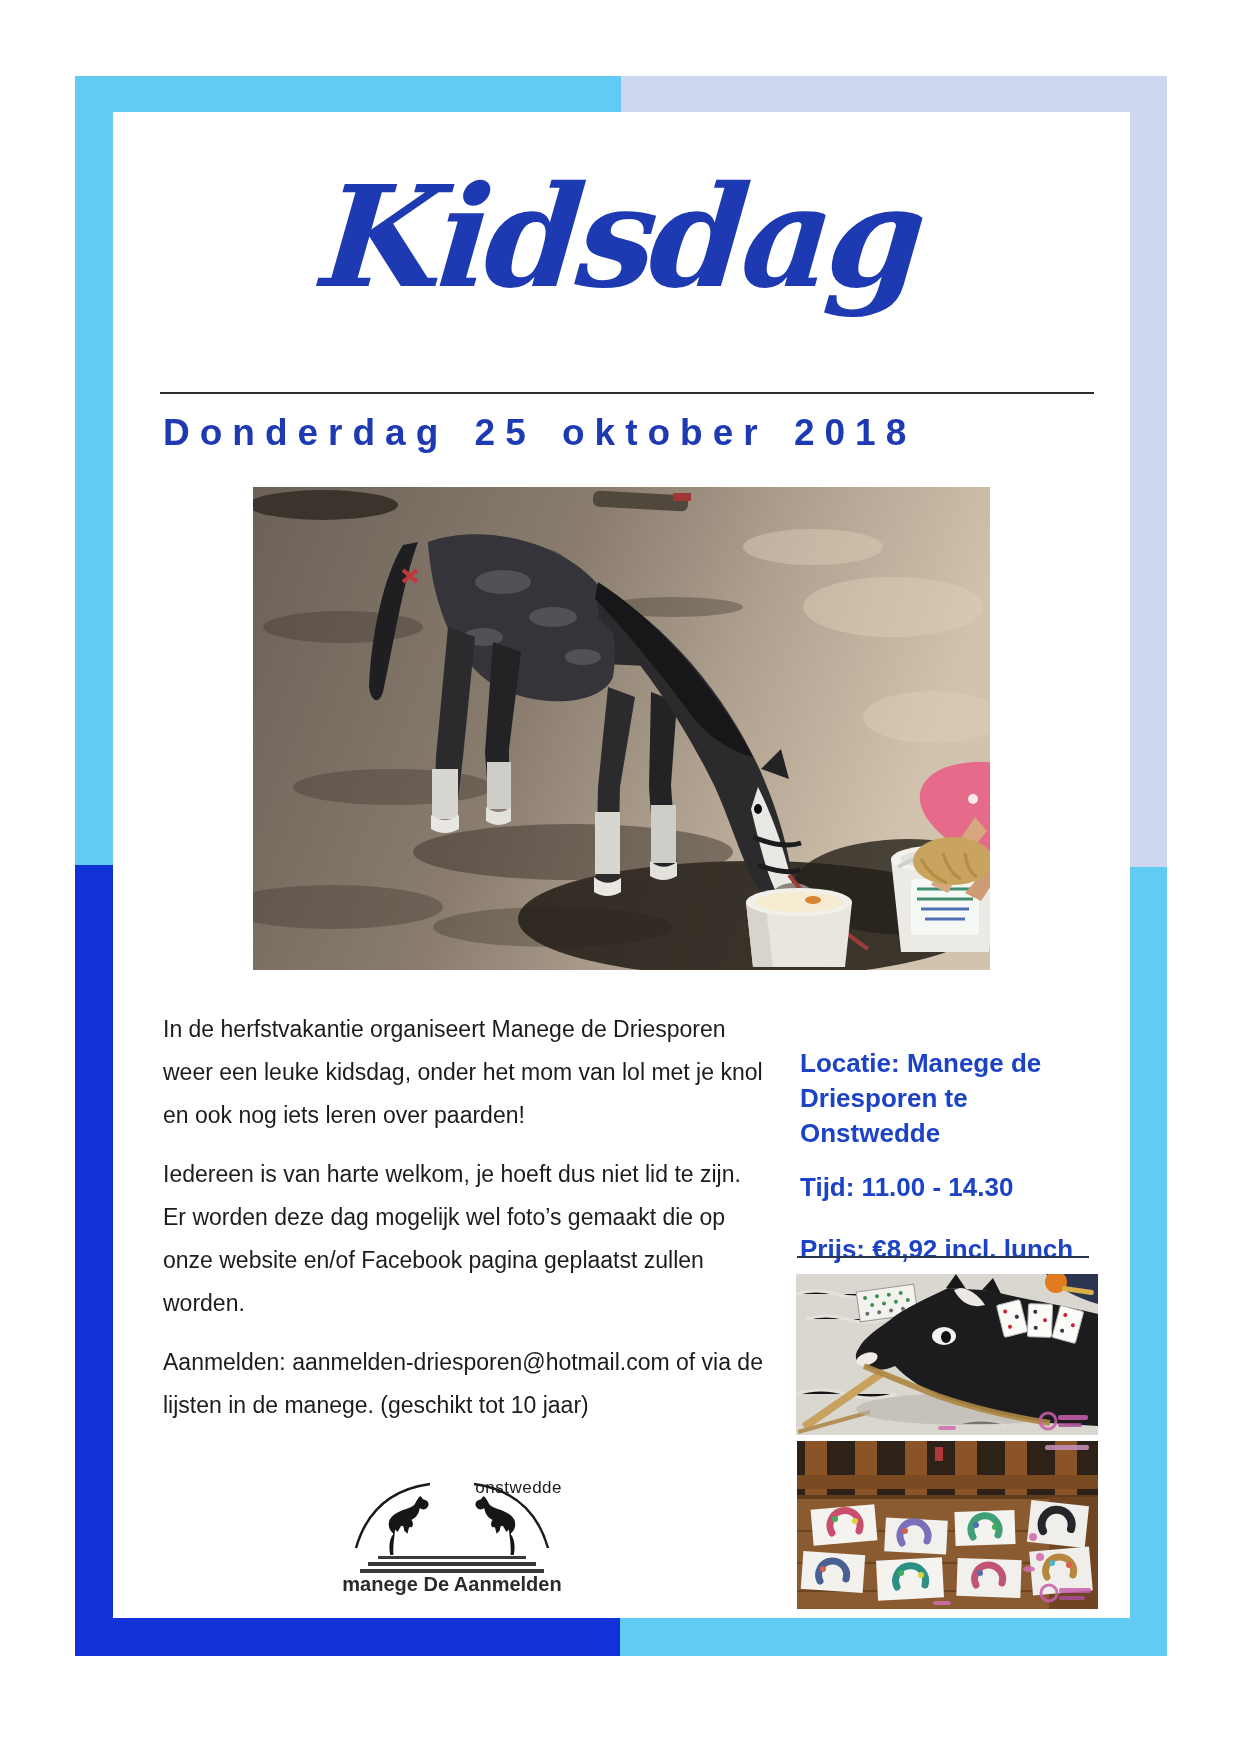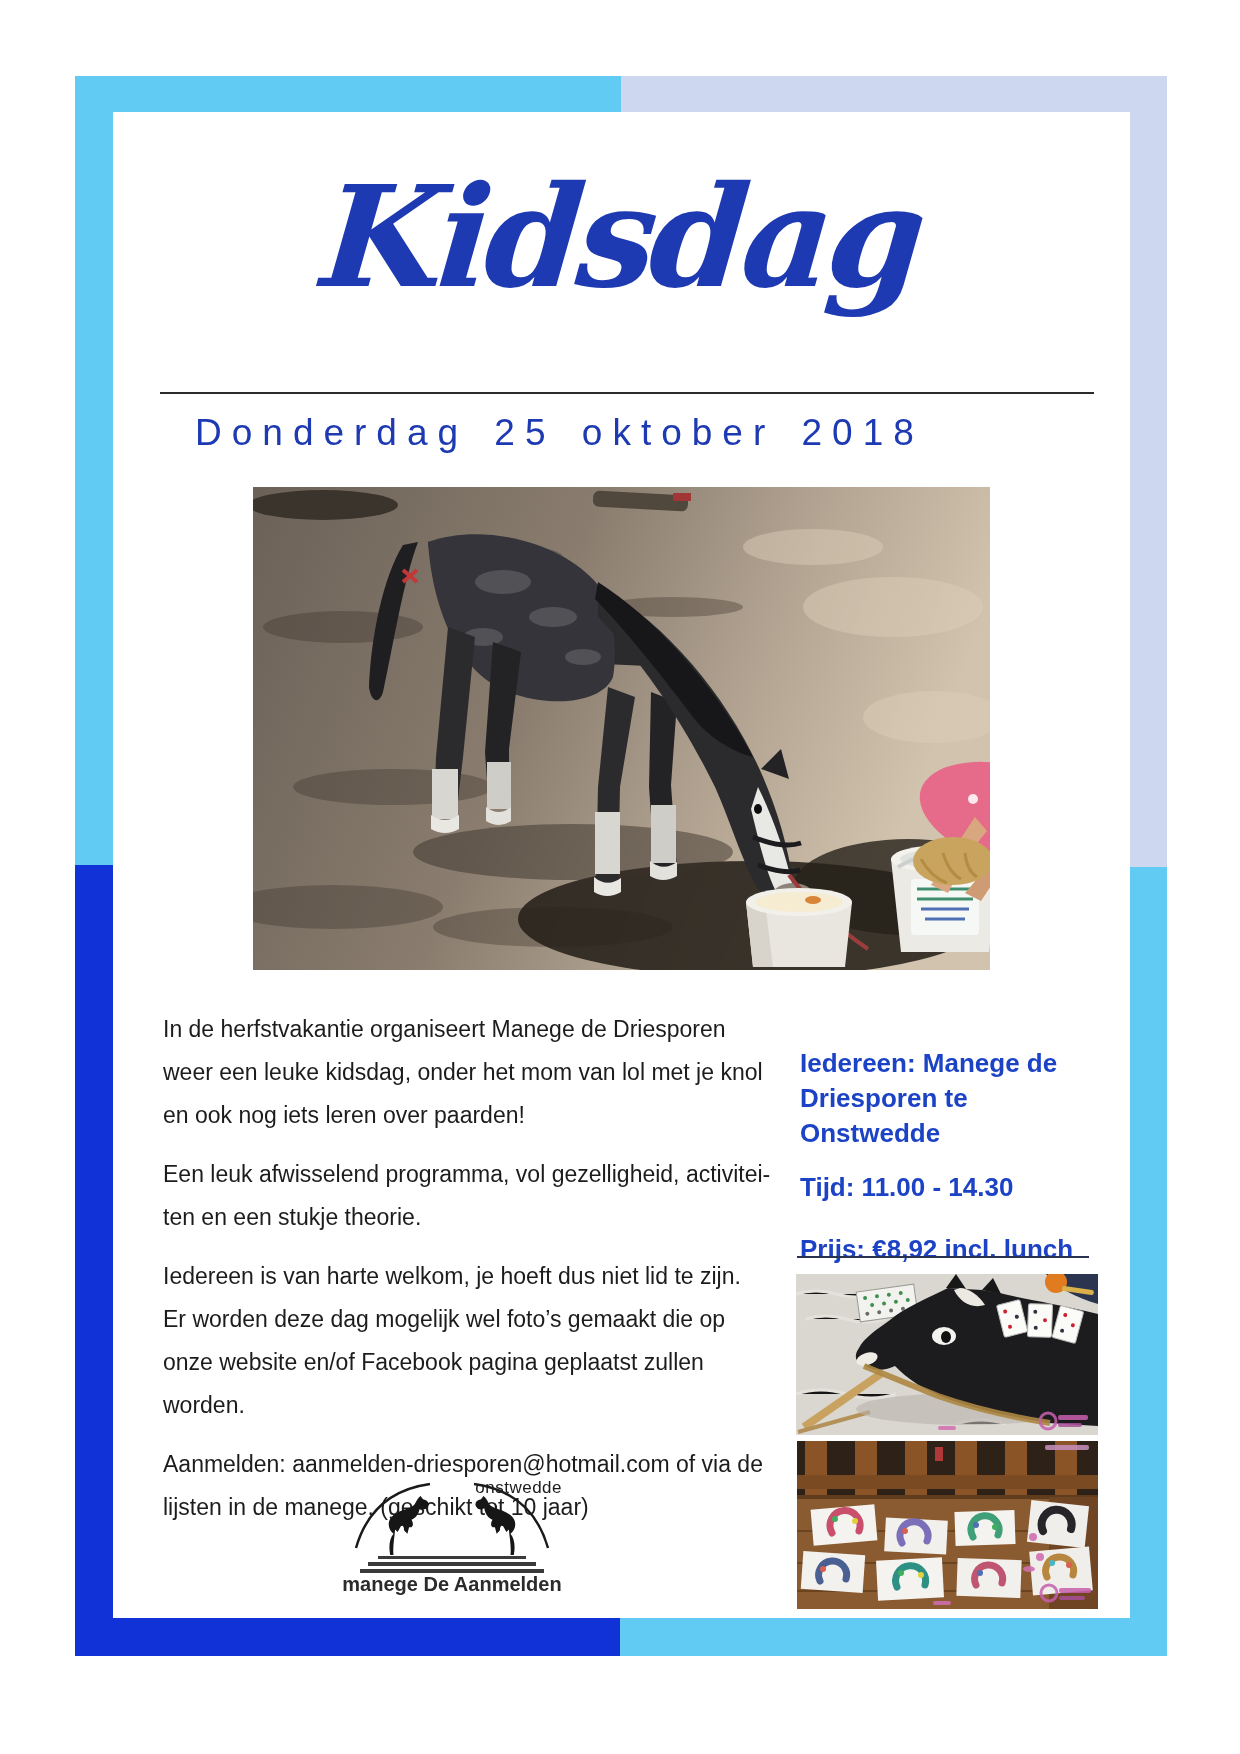--- a/index.html
+++ b/index.html
@@ -7,22 +7,22 @@
         font-family:"Liberation Sans",sans-serif;}
   .band{position:absolute;}
   .band.sky{background:#62cbf3;}
   .band.lav{background:#ced7f0;}
   .band.dark{background:#1132d6;}
 
   .title{position:absolute;left:113px;top:160px;width:1017px;text-align:center;
          font-family:"DejaVu Serif","Liberation Serif",serif;font-style:italic;font-weight:700;
          font-size:140px;line-height:1.1;color:#1e3ab2;letter-spacing:-6px;transform:skewX(-5deg);}
   .rule1{position:absolute;left:160px;top:392px;width:934px;height:2px;background:#2b2b2b;}
-  .subtitle{position:absolute;left:163px;top:412px;font-size:37px;font-weight:400;
-            color:#1e3ab2;letter-spacing:10px;word-spacing:6px;white-space:nowrap;margin-left:32px;}
+  .subtitle{position:absolute;left:163px;top:412px;font-size:37px;font-weight:700;
+            color:#1e3ab2;letter-spacing:10px;word-spacing:6px;white-space:nowrap;}
 
   .main-photo{position:absolute;left:253px;top:487px;width:737px;height:483px;overflow:hidden;}
   .craft-photo{position:absolute;left:796px;top:1274px;width:302px;height:161px;overflow:hidden;}
   .shoes-photo{position:absolute;left:797px;top:1441px;width:301px;height:168px;overflow:hidden;}
   .main-photo svg,.craft-photo svg,.shoes-photo svg{display:block;width:100%;height:100%;}
 
   .bodytext{position:absolute;left:163px;top:1000px;width:640px;font-size:23px;
             line-height:43px;color:#1c1c1c;margin-top:8px;}
   .bodytext p{margin:0 0 16px 0;white-space:pre-line;}
 
@@ -162,32 +162,30 @@
         <ellipse cx="700" cy="374" rx="40" ry="24" fill="#c9a45e"></ellipse>
         <path d="M668,372 q10,18 26,24 M690,366 q6,20 18,26 M712,366 q2,18 12,24" stroke="#b38d43" stroke-width="3" fill="none"></path>
       </g>
     </svg>
   </div>
 
   <div class="bodytext">
       <p>In de herfstvakantie organiseert Manege de Driesporen
 weer een leuke kidsdag, onder het mom van lol met je knol
 en ook nog iets leren over paarden!</p>
-      <p>Een leuk afwisselend programma, vol gezelligheid, activitei-
-ten en een stukje theorie.</p>
       <p>Iedereen is van harte welkom, je hoeft dus niet lid te zijn.
 Er worden deze dag mogelijk wel foto’s gemaakt die op
 onze website en/of Facebook pagina geplaatst zullen
 worden.</p>
       <p>Aanmelden: aanmelden-driesporen@hotmail.com of via de
 lijsten in de  manege. (geschikt tot 10 jaar)</p>
     </div>
 
   <div class="sidebar">
-    <p class="loc">Iedereen:  Manege de
+    <p class="loc">Locatie:  Manege de
 Driesporen te Onstwedde</p>
     <p class="tijd">Tijd: 11.00 - 14.30</p>
     <p class="prijs">Prijs: €8,92 incl. lunch</p>
   </div>
   <div class="rule2"></div>
 
   <div class="craft-photo" title="black cardboard hobby-horse head craft on table with playing cards">
     <svg viewBox="0 0 302 161" preserveAspectRatio="none">
       <rect width="302" height="161" fill="#dad7d1"></rect>
       <g stroke="#e6e3dd" stroke-width="3" opacity="0.9">

